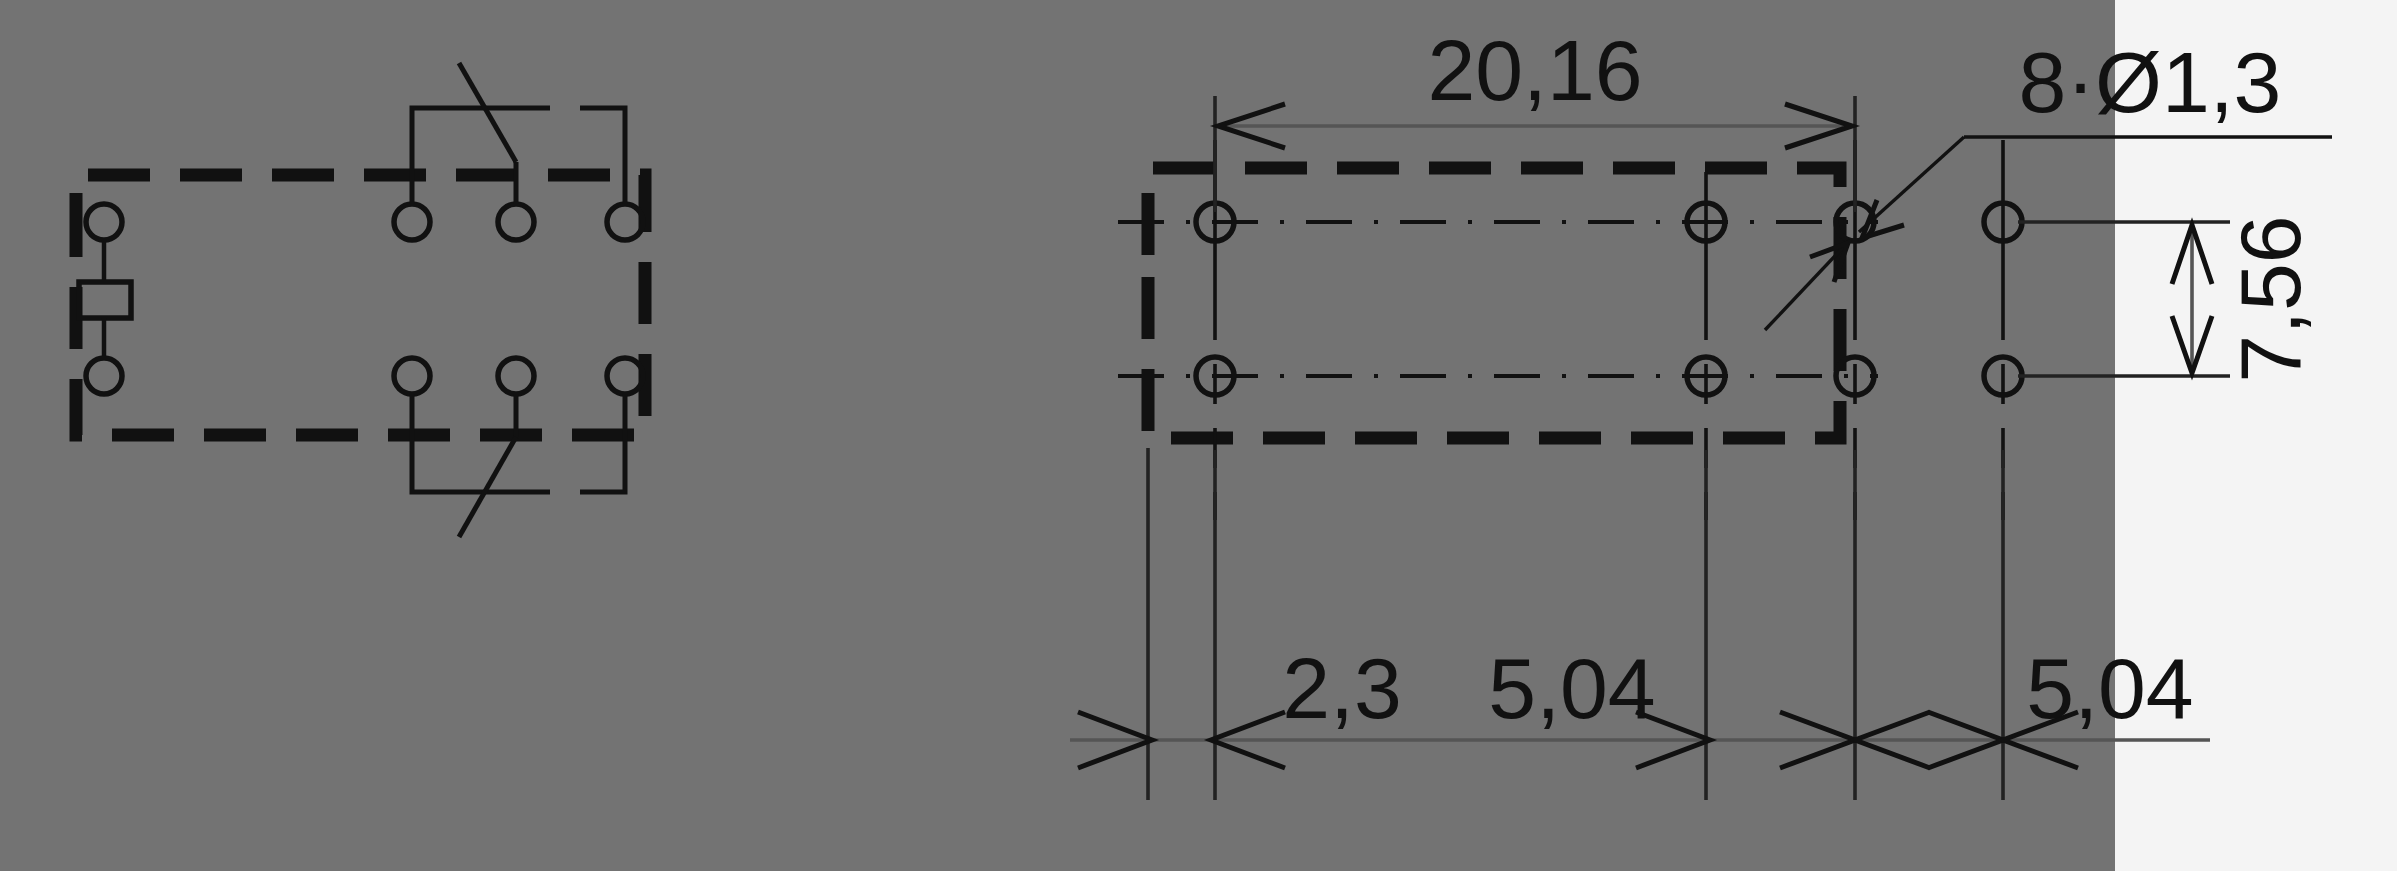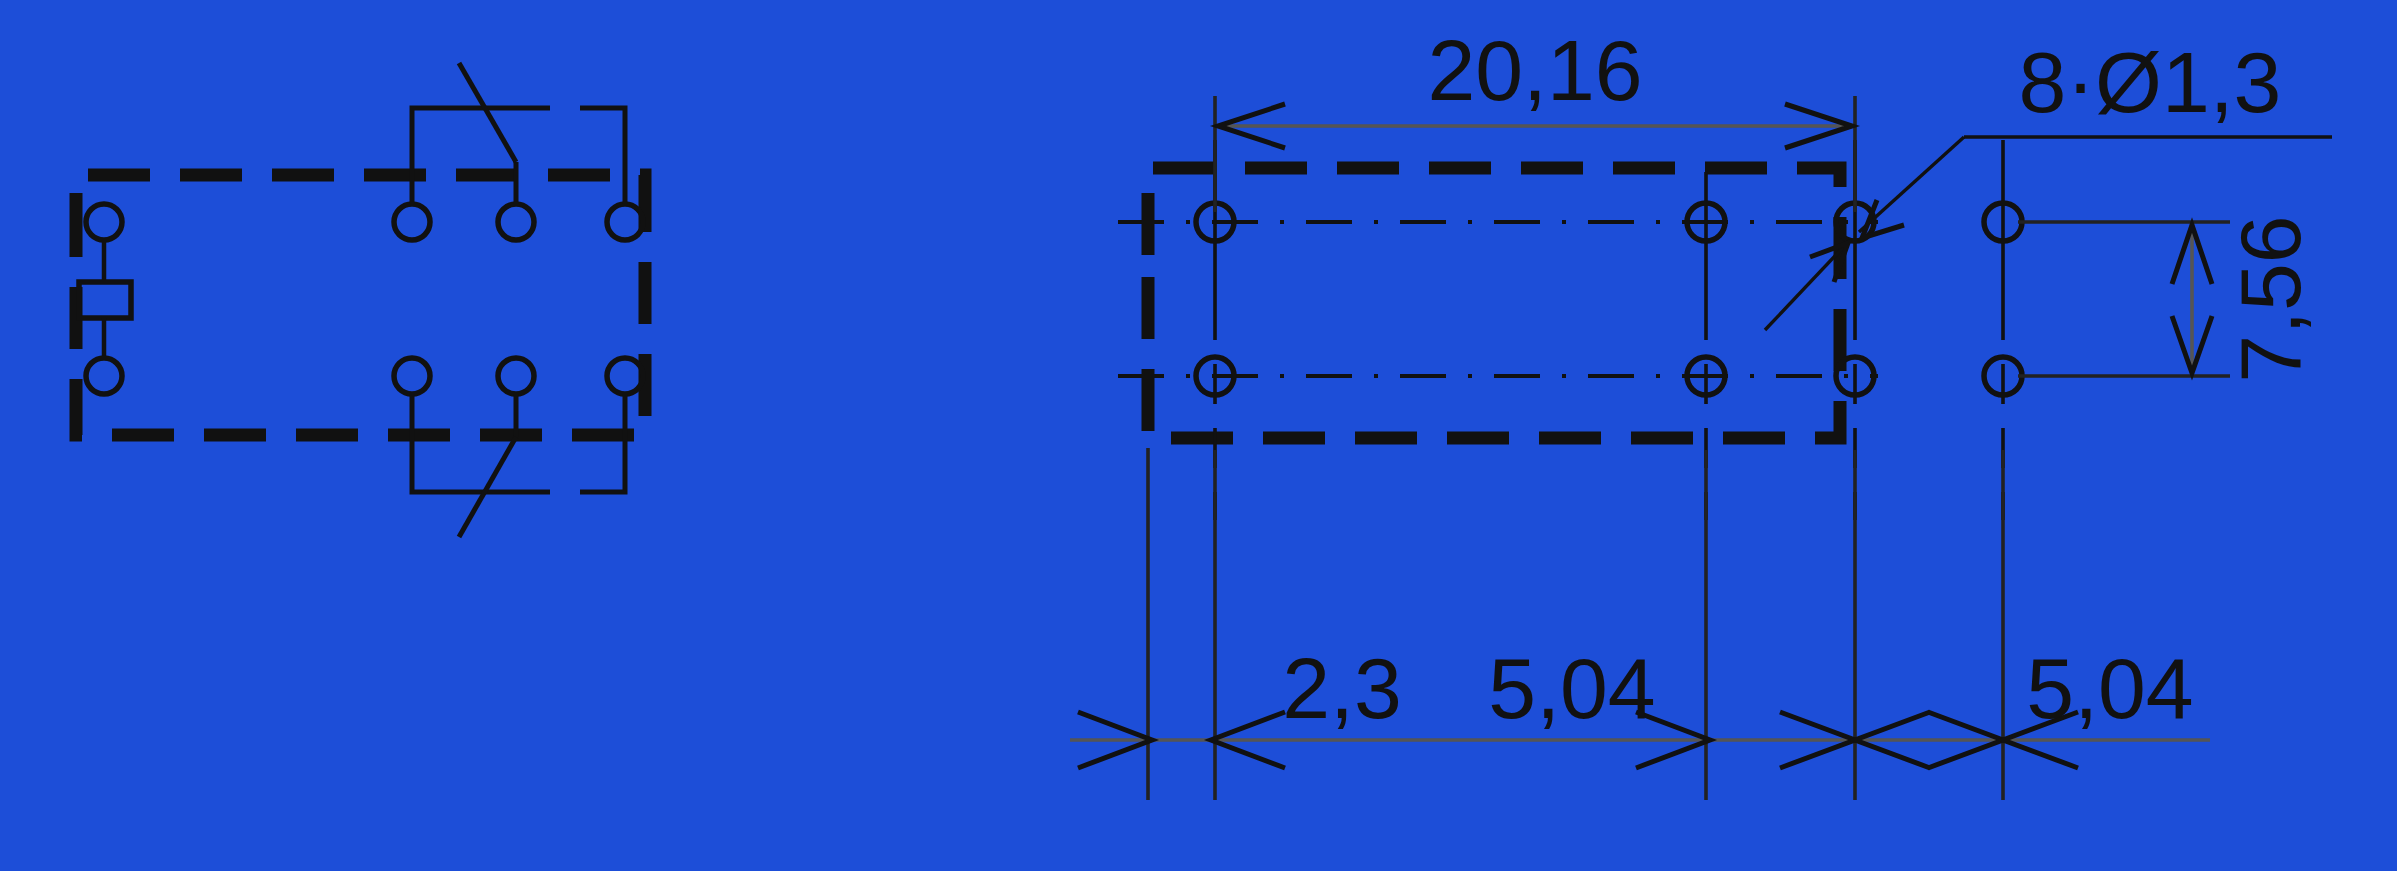--- a/index.html
+++ b/index.html
@@ -8,23 +8,23 @@
     background: #f4f4f4;
   }
   body {
     width: 2397px;
     height: 871px;
     font-family: "Liberation Sans", sans-serif;
     overflow: hidden;
   }
   #drawing-root {
     position: relative;
-    width: 2397px;
+    width: 2115px;
     height: 871px;
-    background: #1d4ed8;
+    background: #737373;
   }
   svg.tech-drawing {
     display: block;
     width: 2397px;
     height: 871px;
   }
   .outline-dashed {
     fill: none;
     stroke: #111111;
     stroke-width: 13;

